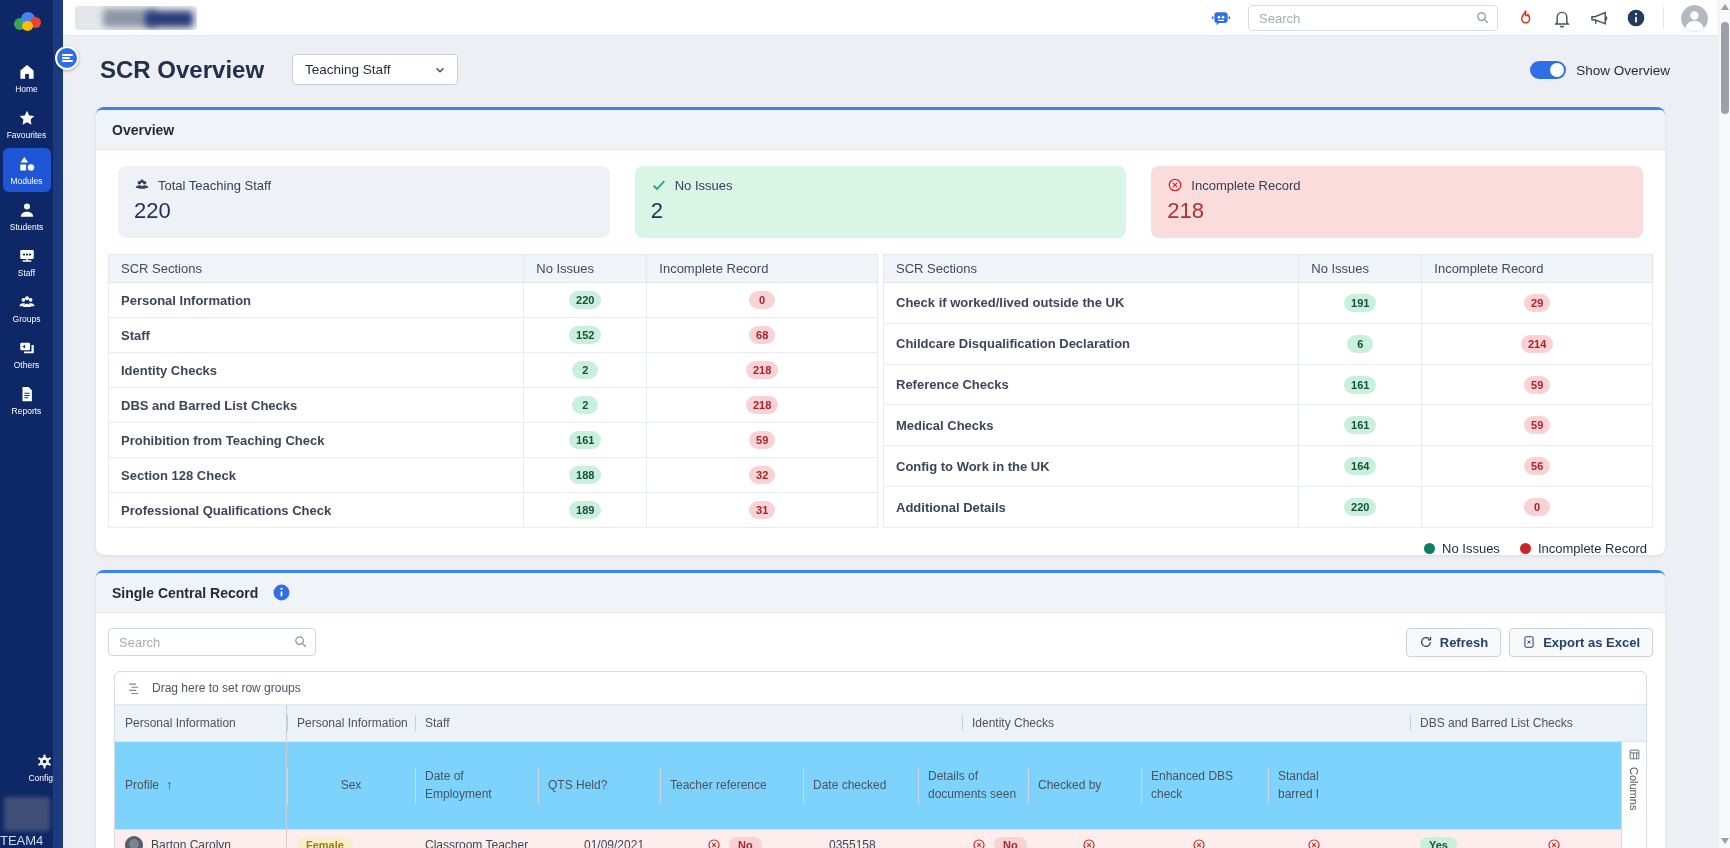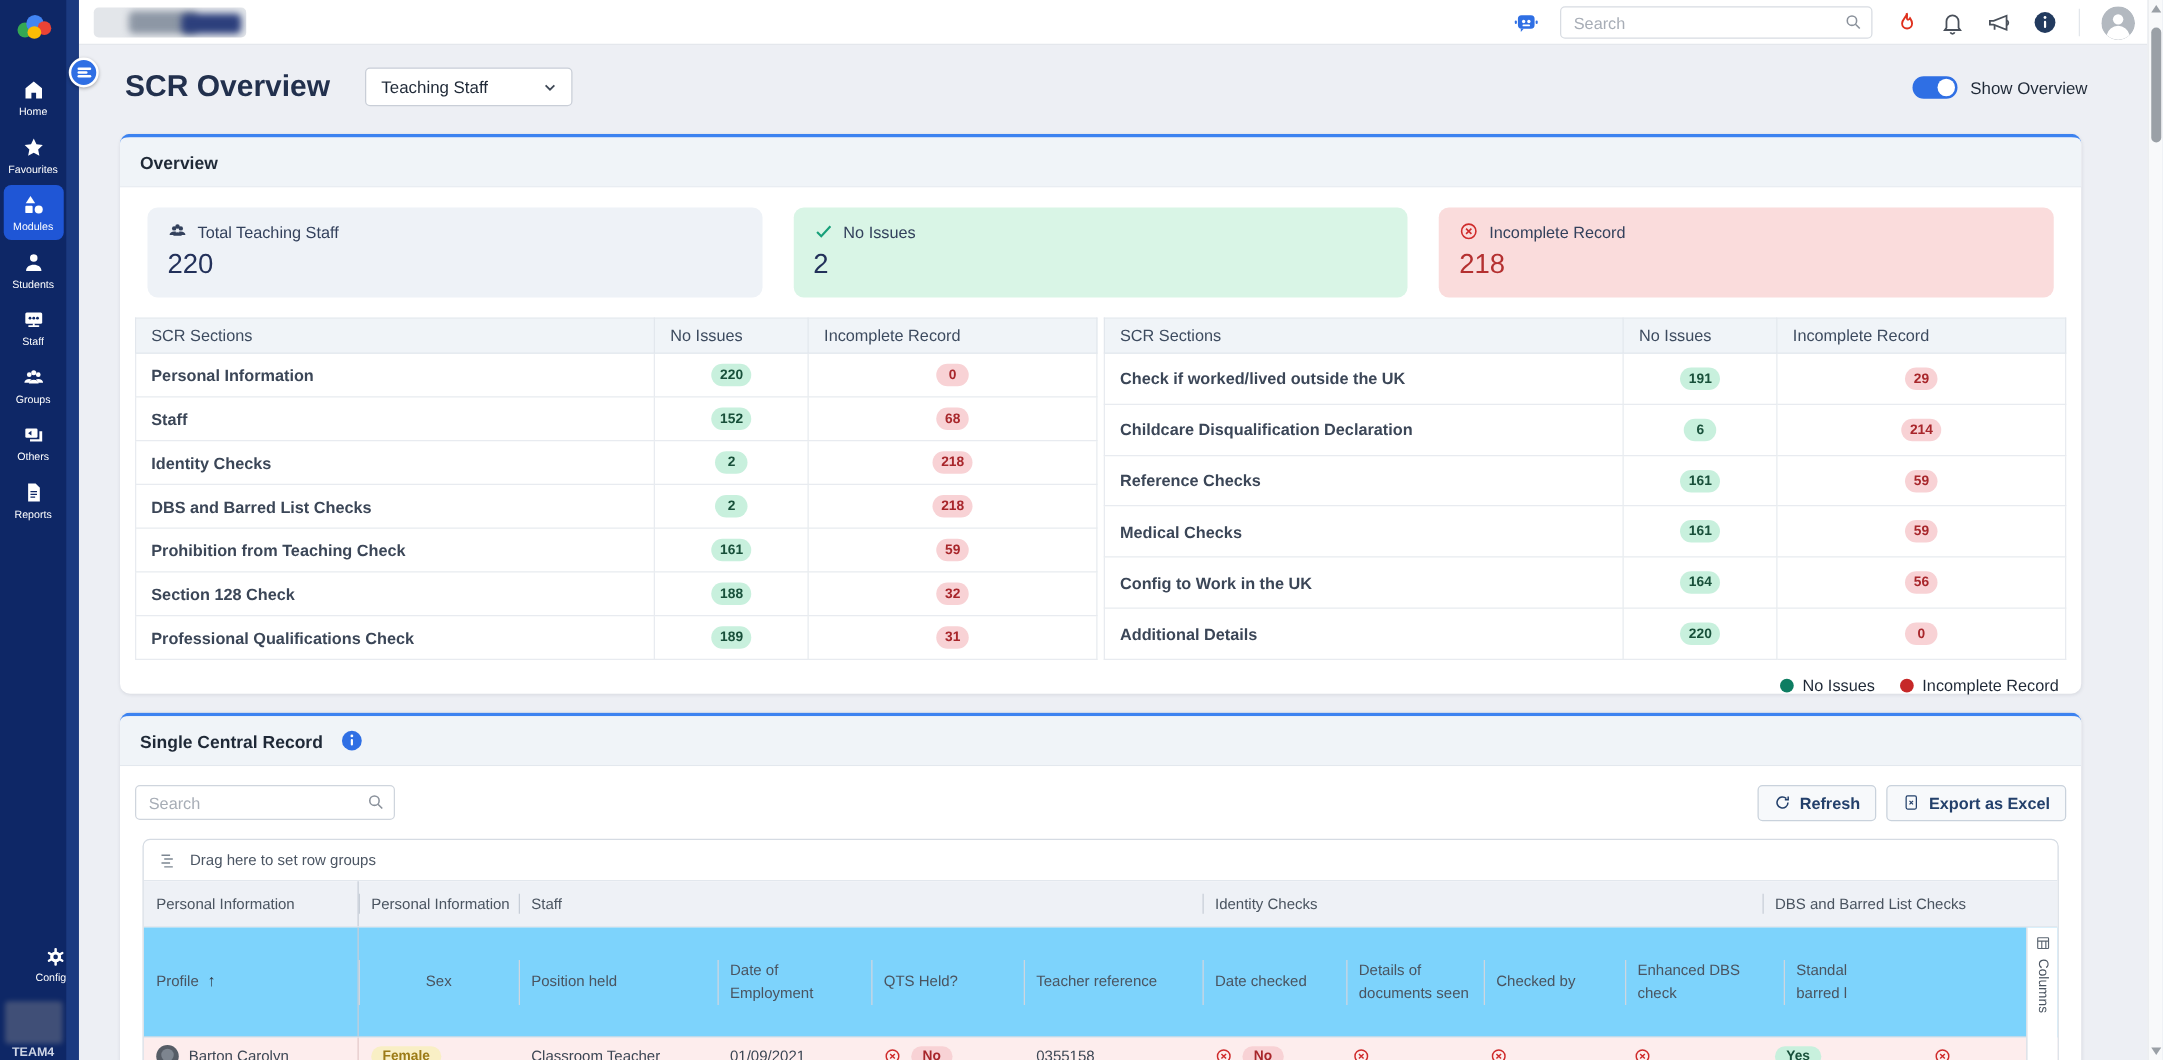--- a/index.html
+++ b/index.html
@@ -24,21 +24,21 @@
   .nav-item .ico { width:18px; height:18px; }
   .nav-item .ico svg { width:18px; height:18px; fill:#fff; }
   .nav-item .lbl { font-size:8.5px; color:#fff; }
   .nav-item.active { background:#1f56d6; }
   .sidebar-bottom { position:absolute; left:0; bottom:0; width:53px; }
   .config-item { display:flex; flex-direction:column; align-items:flex-end; gap:3px; margin-bottom:14px; }
   .config-item svg { width:17px; height:17px; }
   .config-item .lbl { font-size:8.5px; color:#fff; }
   .team-blur { width:46px; height:34px; margin:0 auto; background:#6a7186;
     border-radius:3px; filter:blur(2px); opacity:.55; }
-  .team-label { text-align:center; color:#cfd6e6; font-size:10px; margin-top:2px;font-weight:bold; }
+  .team-label { text-align:left; color:#cfd6e6; font-size:13px; margin-top:2px; }
   .rail-btn { position:absolute; left:55px; top:46px; width:24px; height:24px;
     border-radius:50%; background:#2f6fe4; border:2px solid #fff; z-index:9;
     display:flex; align-items:center; justify-content:center; cursor:pointer;
     box-shadow:0 1px 3px rgba(0,0,0,.3); }
   .rail-btn .bars { width:11px; }
   .rail-btn .bars i { display:block; height:1.6px; background:#fff; margin:1.7px 0; border-radius:1px; }
   .rail-btn .bars i:nth-child(2){ width:8px; }
 
   
   .topbar { position:absolute; left:63px; top:0; width:1655px; height:36px;
@@ -610,23 +610,20 @@
           </div>
         </div>
       <div class="grid-headrow" id="grid-heads">
           <div class="ghcell pinned" style="width: 172px;">
             <span>Profile</span>
             <span class="sort">↑</span>
           </div>
           <div class="ghcell" style="width: 128px; justify-content: center;">
             <span>Sex</span>
           </div>
-          <div class="ghcell" style="width: 159px;">
-            <span>Position held</span>
-          </div>
           <div class="ghcell" style="width: 123px;">
             <span>Date of Employment</span>
           </div>
           <div class="ghcell" style="width: 122px;">
             <span>QTS Held?</span>
           </div>
           <div class="ghcell" style="width: 143px;">
             <span>Teacher reference</span>
           </div>
           <div class="ghcell" style="width: 115px;">

